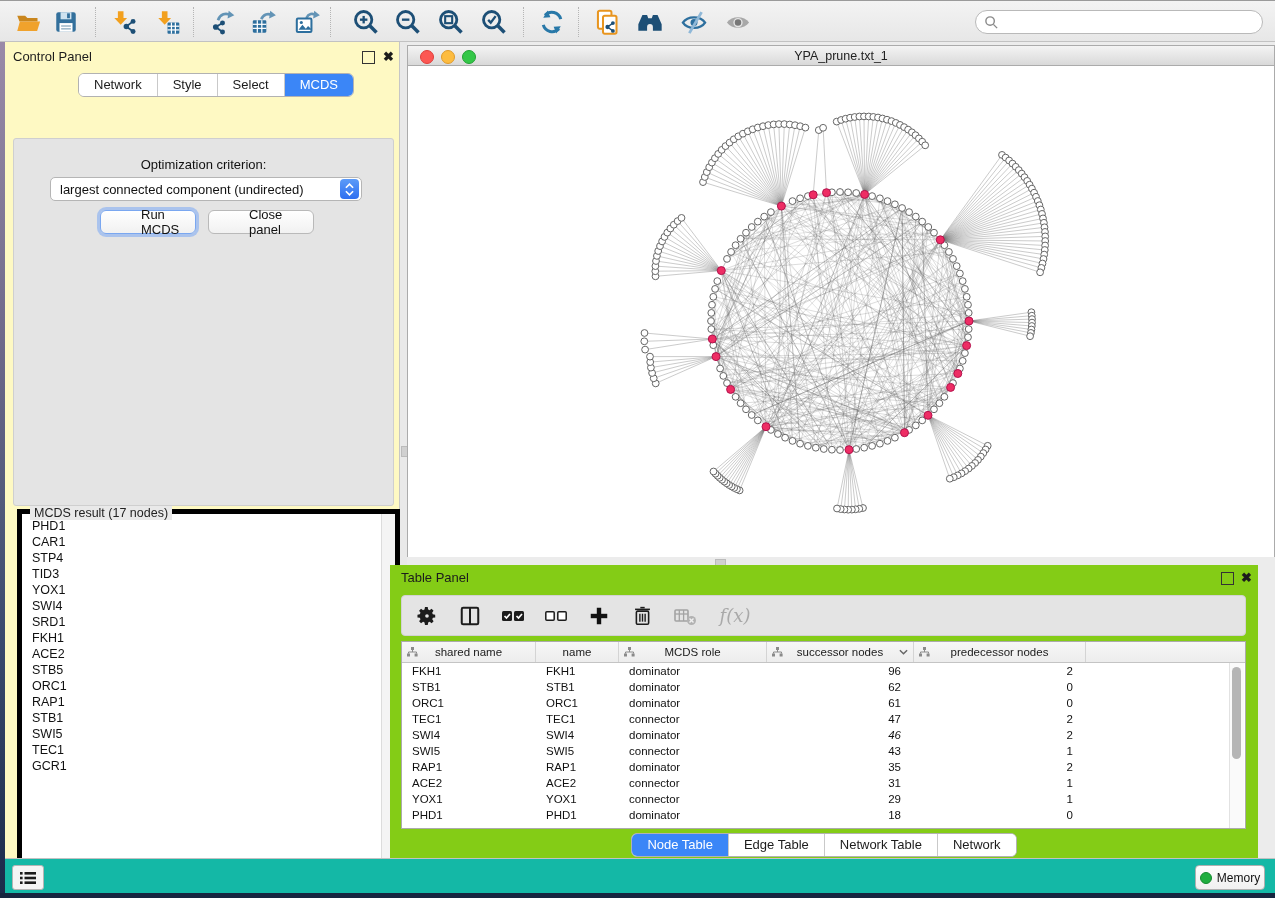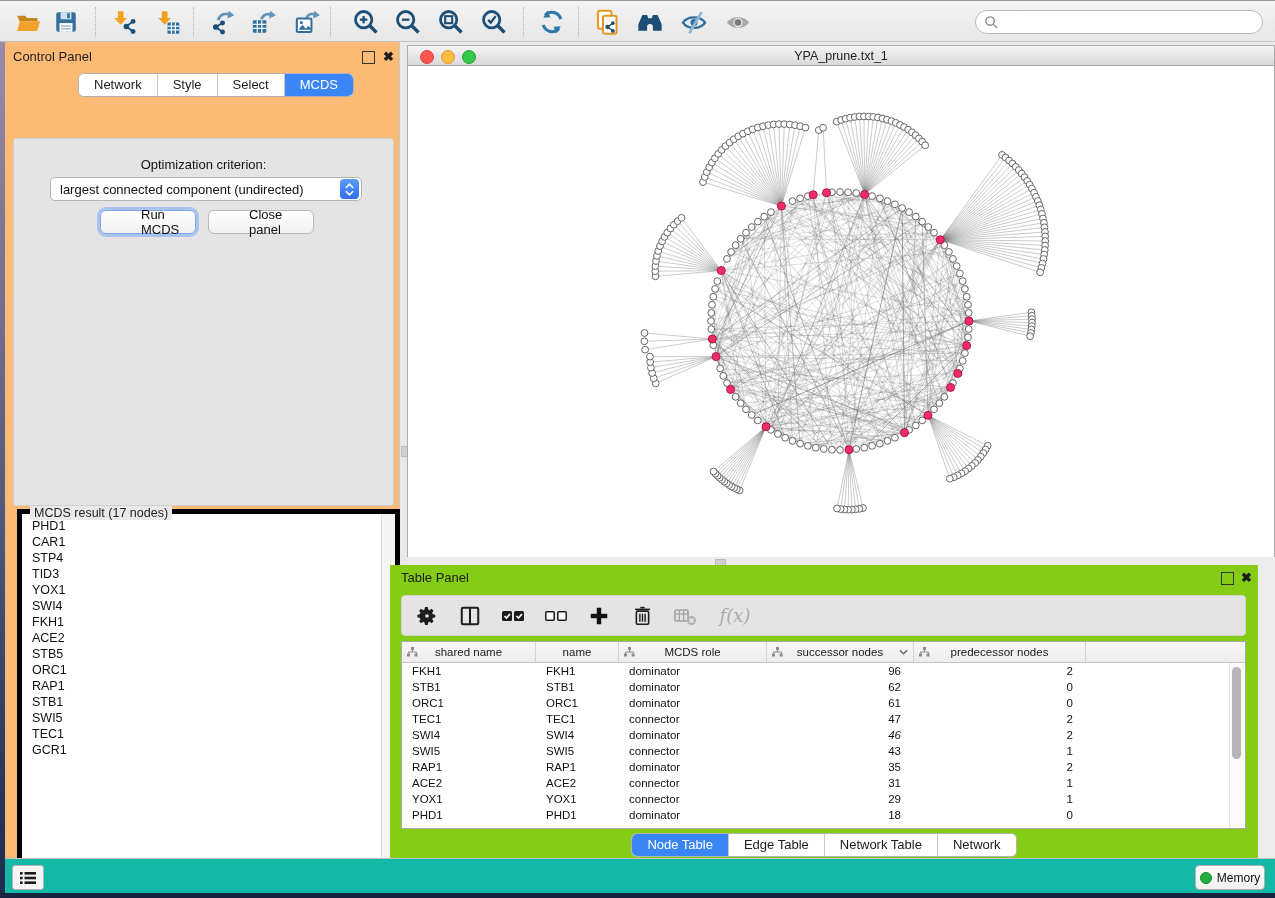--- a/index.html
+++ b/index.html
@@ -12,21 +12,21 @@
   
   #toolbar{position:absolute;left:0;top:0;width:1275px;height:42px;
     background:linear-gradient(#f3f3f3,#e7e7e7);border-top:1px solid #9a9a9a;
     border-bottom:1px solid #c2c2c2;box-sizing:border-box;}
   .tbtn{position:absolute;top:7px;width:30px;height:28px;display:flex;align-items:center;justify-content:center;}
   .tsep{position:absolute;top:6px;width:0;height:30px;border-left:1px dotted #b5b5b5;}
   .search-box{position:absolute;left:975px;top:9px;width:288px;height:24px;background:#fff;
     border:1px solid #b9b9b9;border-radius:13px;display:flex;align-items:center;box-sizing:border-box;padding-left:8px;}
   .search-box input{border:none;outline:none;flex:1;font:12px "Liberation Sans",sans-serif;background:transparent;}
   
-  #control-panel{position:absolute;left:5px;top:42px;width:395px;height:816px;background:#fdba74;
+  #control-panel{position:absolute;left:5px;top:42px;width:395px;height:816px;background:#fef9c3;
     border-right:1px solid #c6c6c6;box-sizing:border-box;}
   .panel-title-row{position:absolute;left:0;top:4px;width:100%;height:22px;}
   .panel-title{position:absolute;left:8px;top:3px;font-size:13px;color:#1c1c1c;}
   .float-ico{position:absolute;width:11px;height:11px;border:1.6px solid #333;top:5px;}
   .close-ico{position:absolute;top:4px;font-size:13px;font-weight:bold;color:#1c1c1c;line-height:13px;}
   .seg-tabs{position:absolute;display:flex;border:1px solid #b2b2b2;border-radius:6px;background:#fff;overflow:hidden;height:22px;}
   .seg-tabs .tab{padding:0 15px;font-size:13px;line-height:22px;color:#1c1c1c;background:#fff;border-right:1px solid #c9c9c9;cursor:default;}
   .seg-tabs .tab:last-child{border-right:none;}
   .seg-tabs .tab.selected{background:#3b86f7;color:#fff;}
   #cp-inner{position:absolute;left:8px;top:96px;width:379px;height:366px;background:#e4e4e4;
@@ -280,20 +280,21 @@
     </div>
     <div id="result-box">
       <span id="result-title">MCDS result (17 nodes)</span>
       <div id="result-list">
           <div class="result-item">PHD1</div>
           <div class="result-item">CAR1</div>
           <div class="result-item">STP4</div>
           <div class="result-item">TID3</div>
           <div class="result-item">YOX1</div>
           <div class="result-item">SWI4</div>
+          <div class="result-item">SRD1</div>
           <div class="result-item">FKH1</div>
           <div class="result-item">ACE2</div>
           <div class="result-item">STB5</div>
           <div class="result-item">ORC1</div>
           <div class="result-item">RAP1</div>
           <div class="result-item">STB1</div>
           <div class="result-item">SWI5</div>
           <div class="result-item">TEC1</div>
           <div class="result-item">GCR1</div>
         </div>

